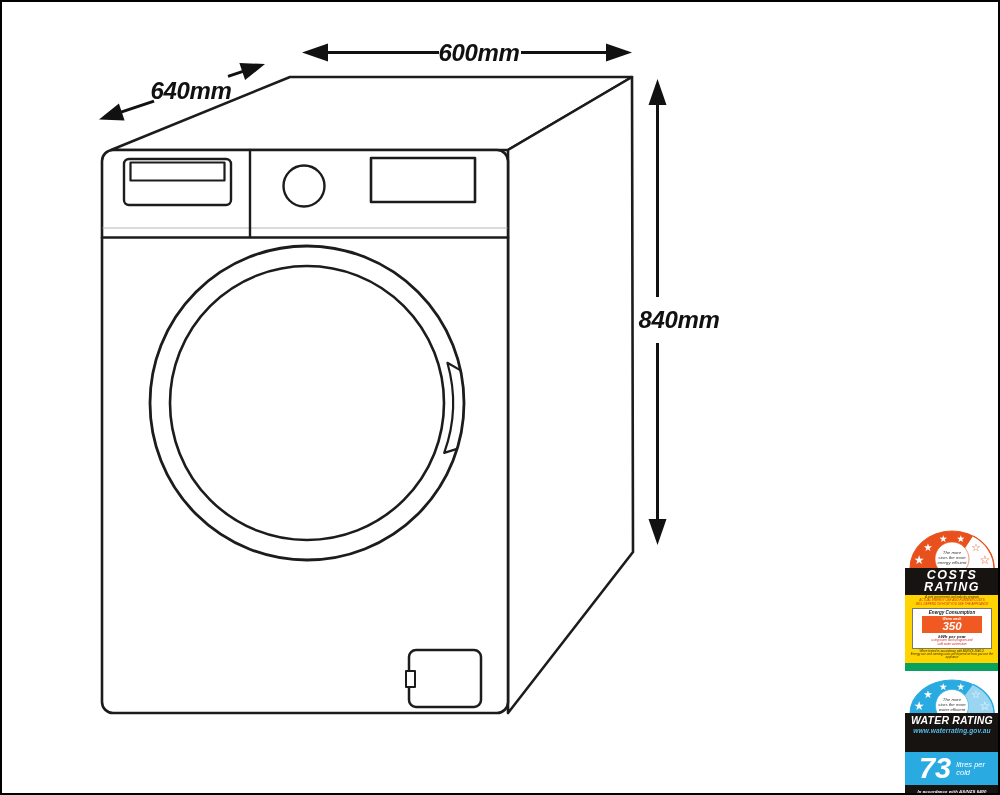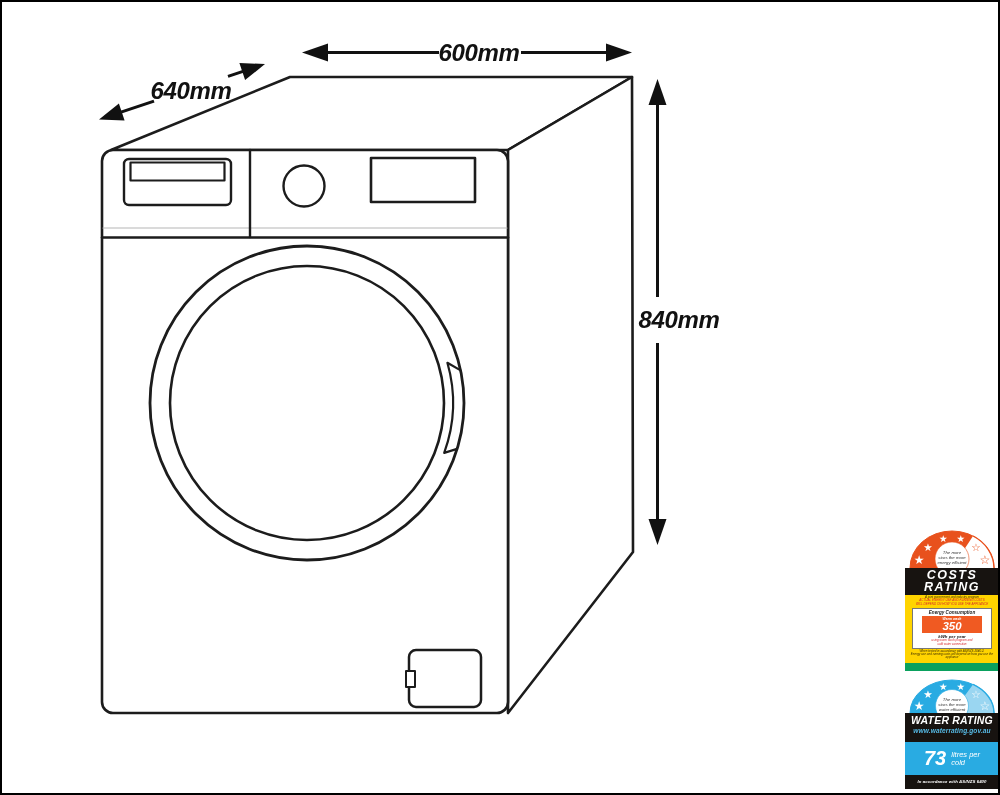--- a/index.html
+++ b/index.html
@@ -7,36 +7,36 @@
   .diagram-svg{position:absolute;left:0;top:0;}
   .dim-text{font-family:"Liberation Sans",sans-serif;font-weight:bold;font-size:24px;fill:#111;letter-spacing:-0.3px;}
   
   .label-card{position:absolute;background:#fff;box-sizing:border-box;}
   .energy-card{left:903px;top:527px;width:94px;height:140px;}
   .water-card{left:903px;top:675px;width:94px;height:108px;}
   .arch-svg{display:block;margin:0 auto;}
   .band{background:#171310;color:#fff;text-align:center;font-weight:bold;}
   .energy-band{height:27px;padding-top:1px;box-sizing:border-box;}
   .energy-band div{font-size:12.5px;line-height:12px;letter-spacing:1.5px;}
-  .water-band{height:29px;box-sizing:border-box;padding-top:1px;}
+  .water-band{height:39px;box-sizing:border-box;padding-top:1px;}
   .water-title{font-size:10.5px;line-height:13px;letter-spacing:0.2px;}
   .water-url{font-size:6.6px;line-height:8px;color:#56b9e4;letter-spacing:0.1px;}
   .yellow{background:#ffd400;height:68px;box-sizing:border-box;padding-top:1px;overflow:hidden;}
   .tiny{font-size:3px;line-height:3.4px;text-align:center;}
   .tiny.dark{color:#3a2c00;}
   .tiny.red{color:#d7262c;}
   .cons-box{background:#fff;border:0.5px solid #777;margin:1.5px 7px 1px 7px;padding:1px 0 1.5px 0;}
   .cons-title{font-size:4.6px;line-height:5.5px;font-weight:bold;color:#222;text-align:center;}
   .value-box{background:#f05a22;margin:1px 9px;text-align:center;padding:0.5px 0 1px 0;}
   .value-mode{font-size:3.4px;line-height:4px;color:#fff;font-weight:bold;}
   .value-num{font-size:11.5px;line-height:11px;color:#fff;font-weight:bold;}
   .cons-unit{font-size:4.4px;line-height:5.5px;font-weight:bold;color:#222;text-align:center;}
   .green-strip{height:8px;background:#0aa15e;}
   .blue-section{height:33px;background:#29abe2;display:flex;align-items:center;justify-content:center;gap:5px;color:#fff;}
-  .big-val{font-size:20px;font-weight:bold;line-height:25px;}
+  .big-val{font-size:29px;font-weight:bold;line-height:25px;}
   .unit-col{font-size:7.5px;line-height:7.5px;}
   .water-bottom{height:14px;background:#171310;color:#fff;font-size:4.3px;font-weight:bold;text-align:center;line-height:14px;letter-spacing:0.1px;}
   .arch-tagline{font-size:4.3px;fill:#333;font-family:"Liberation Sans",sans-serif;}
   .star{font-family:"DejaVu Sans",sans-serif;}
 </style>
 </head>
 <body>
 
 <div class="canvas">
 

